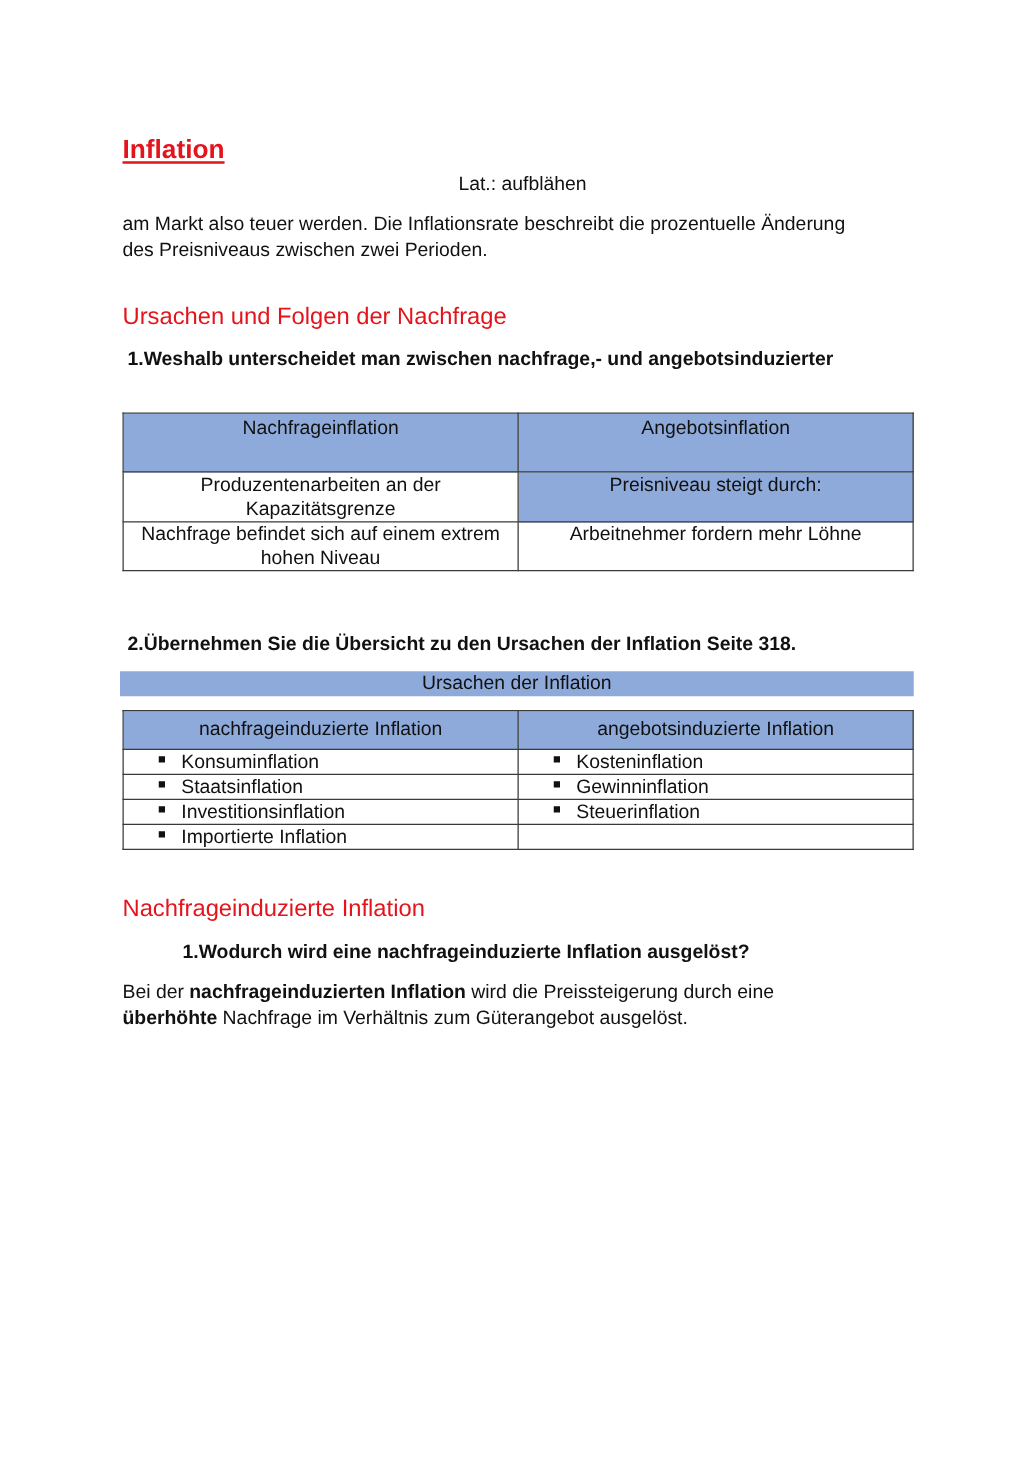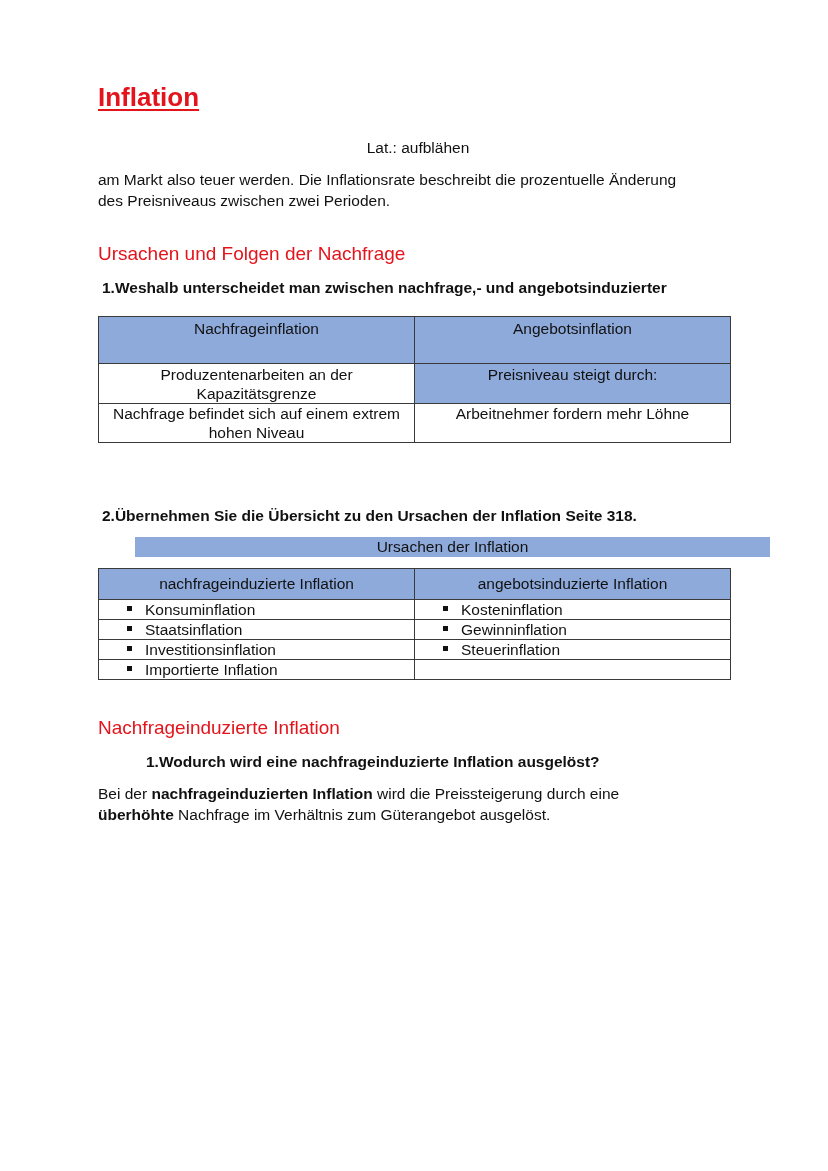--- a/index.html
+++ b/index.html
@@ -2,33 +2,33 @@
 <html><head>
 <meta charset="utf-8">
 <style>
   html, body { margin: 0; padding: 0; background: #ffffff; }
   body {
     width: 828px; height: 1171px; position: relative; overflow: hidden;
     font-family: "Liberation Sans", sans-serif; color: #111111;
   }
   .page { position: absolute; left: 98px; top: 0; width: 632px; }
   .title {
-    position: absolute; left: 0; top: 82px;
-    font-size: 26px; font-weight: bold; color: #e3141b;
+    position: absolute; left: 0; top: 108px;
+    font-size: 21px; font-weight: bold; color: #e3141b;
     text-decoration: underline; text-decoration-thickness: 2px; text-underline-offset: 3px;
   }
   .p { position: absolute; left: 0; font-size: 15.5px; line-height: 20.5px; width: 640px; }
   .h2 { position: absolute; left: 0; font-size: 19px; color: #e3141b; }
   .q { position: absolute; left: 4px; font-size: 15.5px; font-weight: bold; line-height: 20.5px; width: 640px; }
   table { border-collapse: collapse; position: absolute; left: 0; table-layout: fixed; font-size: 15.5px; }
   td { border: 1.5px solid #3a3a3a; text-align: center; vertical-align: top; padding: 0 6px; line-height: 19px; }
   .blue { background: #8eaadb; }
   .banner {
     position: absolute; left: -2px; top: 537px; width: 635px; height: 20px;
-    background: #8eaadb; text-align: center; font-size: 15.5px; line-height: 20px; margin-left: 39px;
+    background: #8eaadb; text-align: center; font-size: 15.5px; line-height: 20px;
   }
   .t2 td { text-align: left; line-height: 19px; padding: 0 0 0 28px; }
   .t2 td.hd { text-align: center; padding: 0; height: 30px; vertical-align: middle; line-height: 20px; }
   .bullet { display: inline-block; width: 5px; height: 5px; background: #111; margin-right: 13px; vertical-align: middle; position: relative; top: -2px; }
   b { font-weight: bold; }
 </style>
 </head>
 <body>
 
 <div class="page">
@@ -41,21 +41,21 @@
     <div>am Markt also teuer werden. Die Inflationsrate beschreibt die prozentuelle Änderung</div>
     <div>des Preisniveaus zwischen zwei Perioden.</div>
   </div>
 
   <div class="h2" style="top:243px;">Ursachen und Folgen der Nachfrage</div>
 
   <div class="q" style="top:278px;">
     <div>1.Weshalb unterscheidet man zwischen nachfrage,- und angebotsinduzierter</div>
   </div>
 
-  <table style="top:316px; width:632px;padding-left:41px;">
+  <table style="top:330px; width:632px;padding-left:41px;">
     <colgroup>
         <col style="width:316px">
         <col style="width:316px">
       </colgroup>
     <tbody>
         <tr>
       <td class="blue" style="height:44px; padding-top:2px;">Nachfrageinflation</td>
       <td class="blue" style="padding-top:2px;">Angebotsinflation</td>
     </tr>
     <tr>

